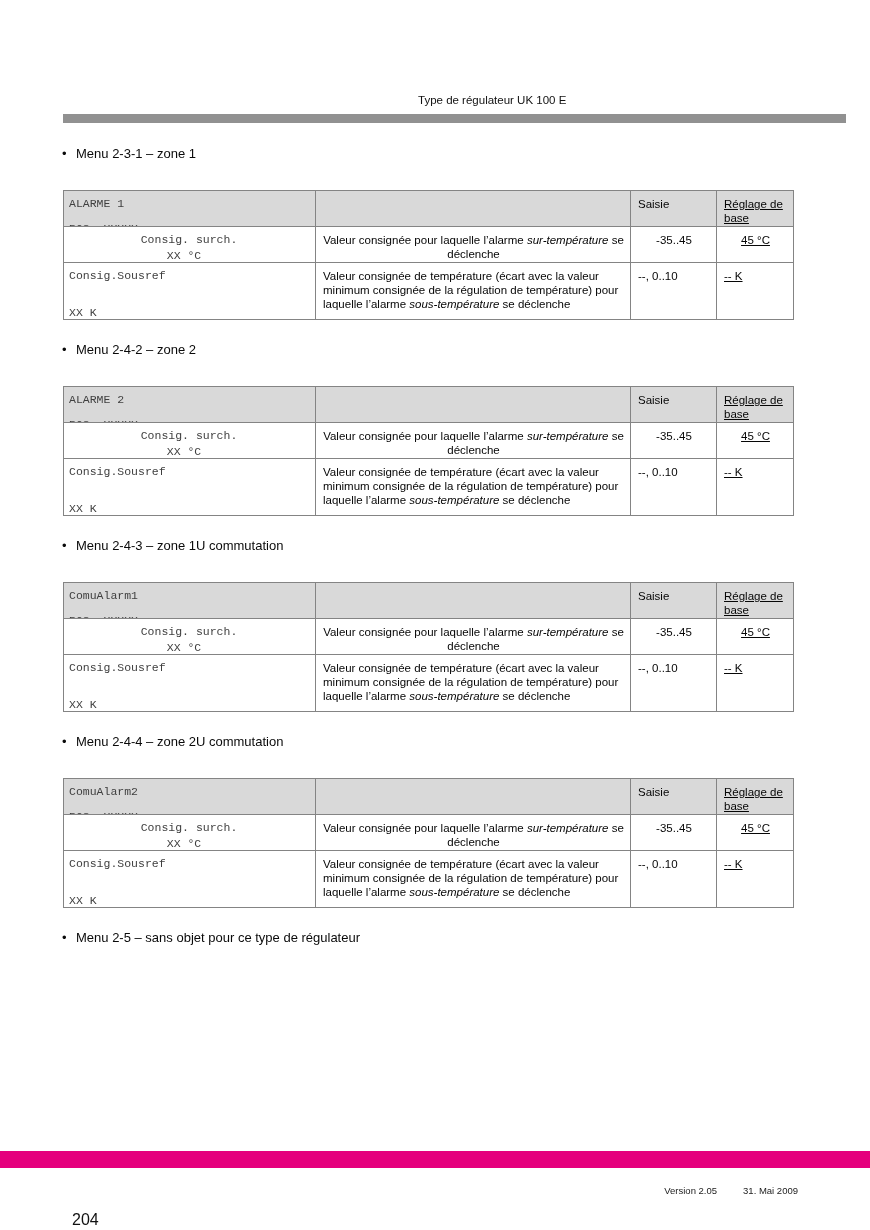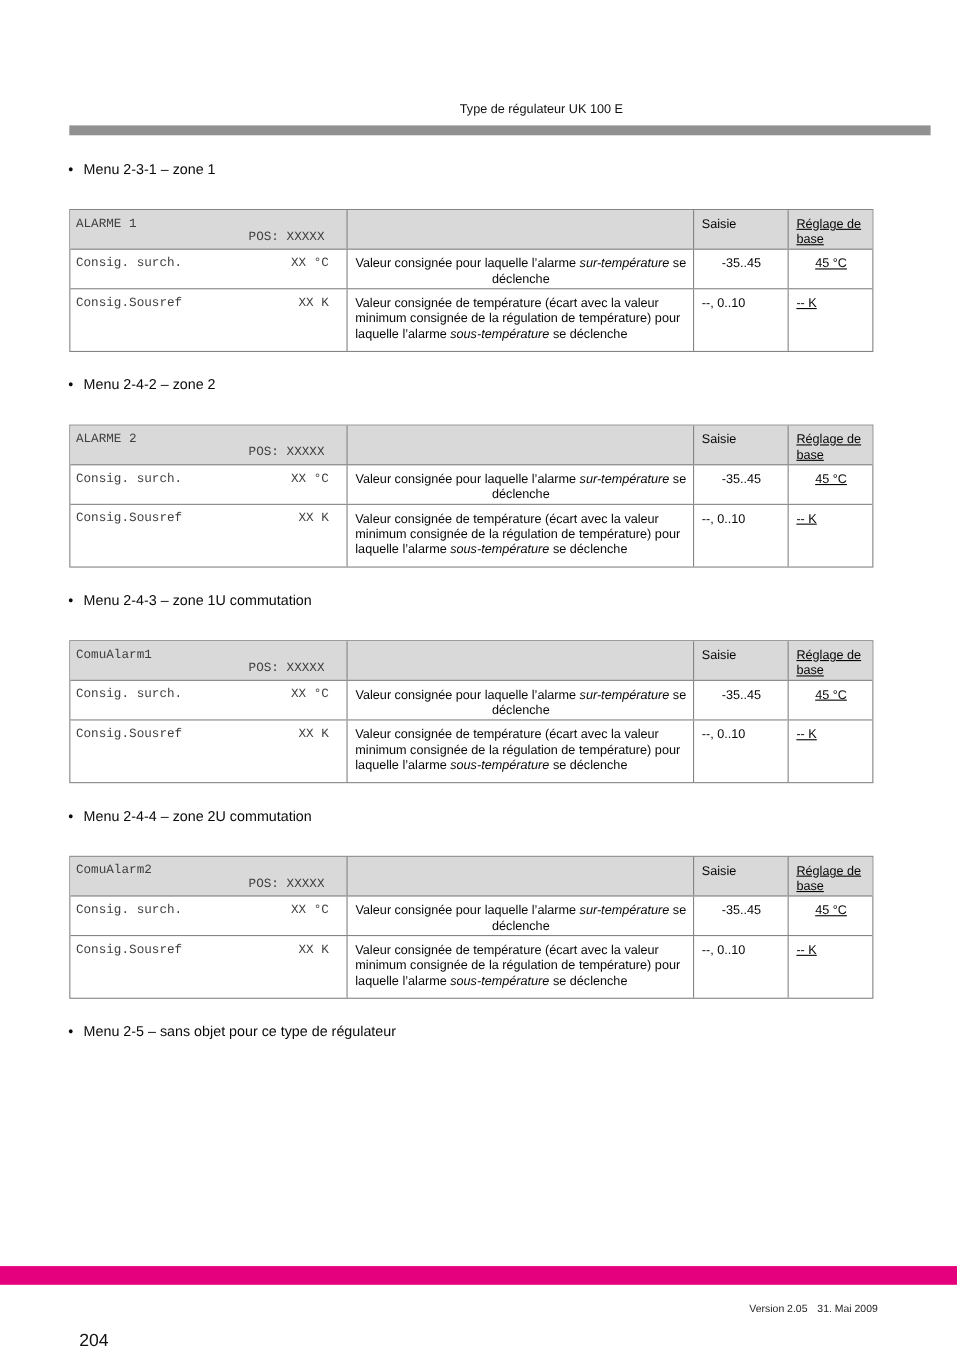--- a/index.html
+++ b/index.html
@@ -29,32 +29,32 @@
   .row.r2{height:56px;}
   .c{box-sizing:border-box;border-right:1px solid #848484;padding:6px 6px 0 7px;overflow:hidden;}
   .c:last-child{border-right:none;}
   .c1{width:252px;}
   .c2{width:315px;}
   .c3{width:86px;}
   .c4{flex:1;text-decoration:underline;}
   .mono{
     font-family:"Liberation Mono","DejaVu Sans Mono",monospace;
     font-size:11.5px;line-height:13px;color:#3f3f3f;
-    display:flex;justify-content:space-between;padding-left:5px;
+    display:flex;justify-content:space-between;padding-left:5px;flex-direction:column;
   }
   .mono .rt{padding-right:10px;}
   .head .mono .rt{padding-right:14px;margin-top:12px;}
   .txt{font-size:11.5px;line-height:14px;color:#060606;}
   .desc i{}
   .foot-band{position:absolute;left:0;top:1151px;width:870px;height:17px;}
   .page-num{position:absolute;left:72px;top:1182px;font-size:16px;color:#111;margin-top:29px;}
   .version-line{
     position:absolute;right:72px;top:1185px;font-size:9.5px;color:#222;white-space:nowrap;
   }
-  .version-line .date{margin-left:9px;text-align:right;}
+  .version-line .date{margin-left:26px;text-align:right;}
 </style>
 </head>
 <body>
 
 <div class="hdr-title">Type de régulateur UK 100 E</div>
 <div class="top-rule" style="background: rgb(145, 145, 145);"></div>
 
 <div class="section" style="top:146px;height:196px">
   <div class="menu-line">
     <span class="bullet">•</span>

